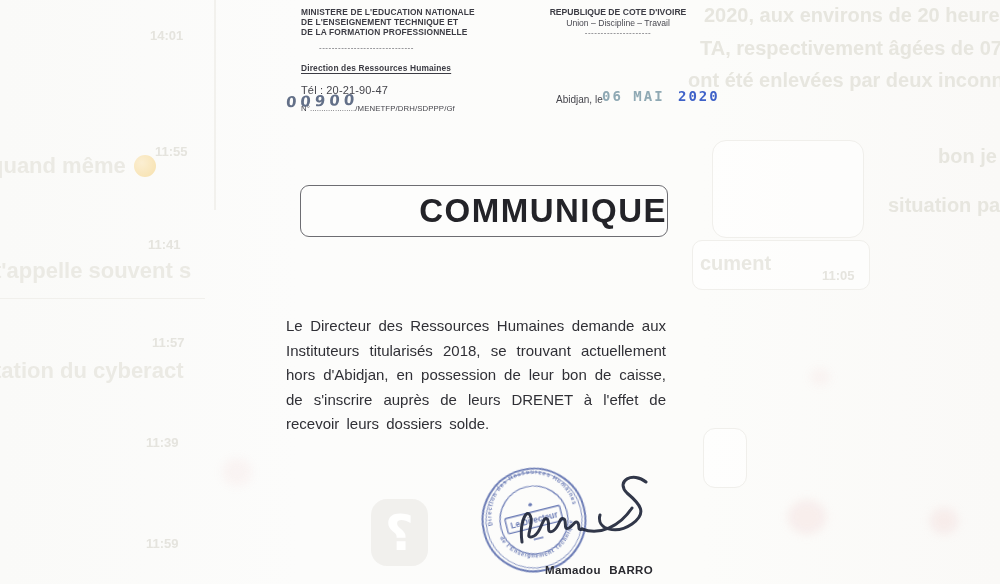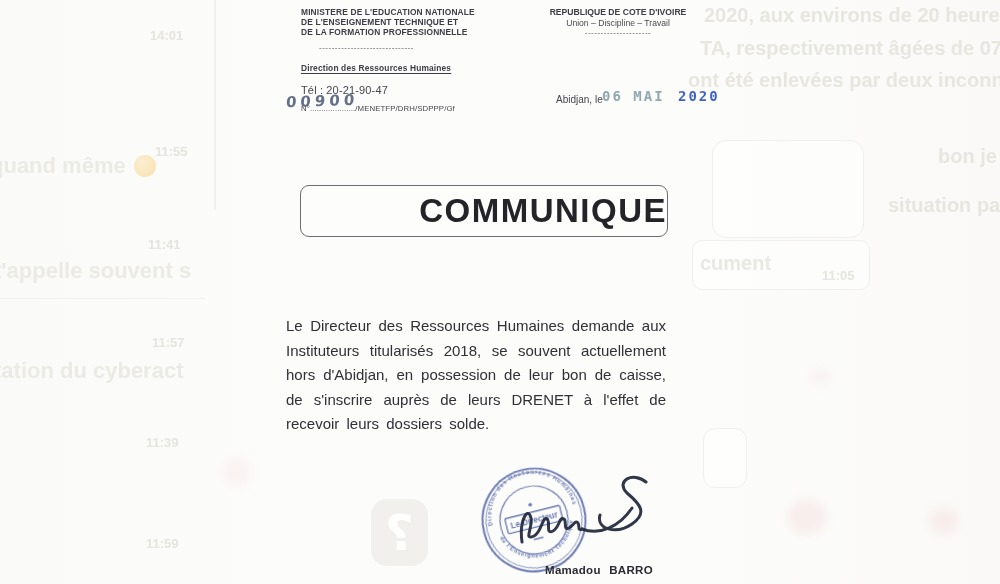--- a/index.html
+++ b/index.html
@@ -119,21 +119,21 @@
     <div class="abs date-label">Abidjan, le</div>
     <div class="abs date-stamp">
       <span class="date-dm">06 MAI</span>
       <span class="date-yr">2020</span>
     </div>
 
     <div class="abs title-box">
       <div class="title-text">COMMUNIQUE</div>
     </div>
 
-    <div class="abs body-text">Le Directeur des Ressources Humaines demande aux Instituteurs titularisés 2018, se souvent actuellement hors d'Abidjan, en possession de leur bon de caisse, de s'inscrire auprès de leurs DRENET à l'effet de recevoir leurs dossiers solde.</div>
+    <div class="abs body-text">Le Directeur des Ressources Humaines demande aux Instituteurs titularisés 2018, se trouvant actuellement hors d'Abidjan, en possession de leur bon de caisse, de s'inscrire auprès de leurs DRENET à l'effet de recevoir leurs dossiers solde.</div>
 
     <div class="abs stamp-wrap">
       <svg viewBox="0 0 140 140" width="116" height="116">
         <g stroke="#4b5fa6" fill="none" stroke-width="2.4">
           <circle cx="70" cy="70" r="62"></circle>
           <circle cx="70" cy="70" r="58" stroke-width="1"></circle>
           <circle cx="70" cy="70" r="41" stroke-width="1.4"></circle>
           <rect x="36" y="60" width="68" height="19" rx="2" stroke-width="1.6"></rect>
         </g>
         <circle cx="70" cy="51" r="2.2" fill="#4b5fa6"></circle>

